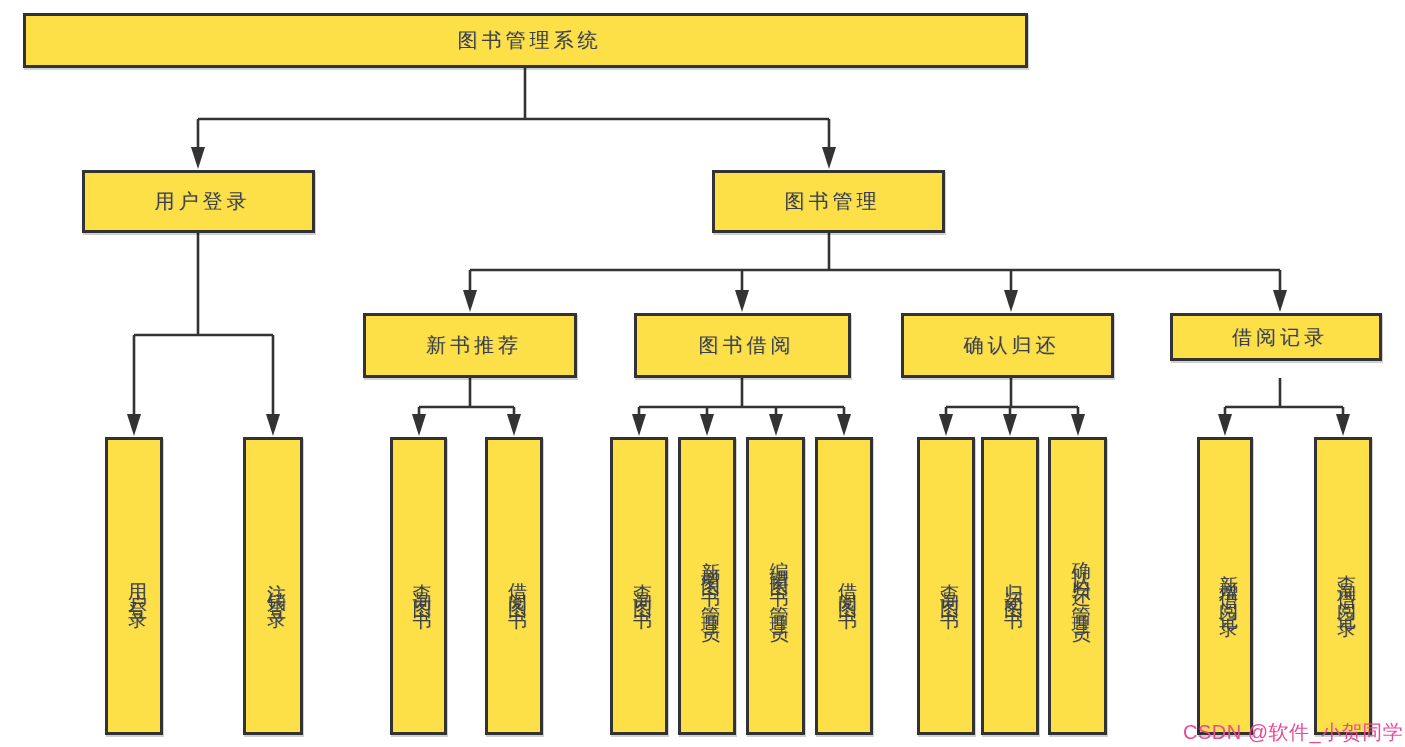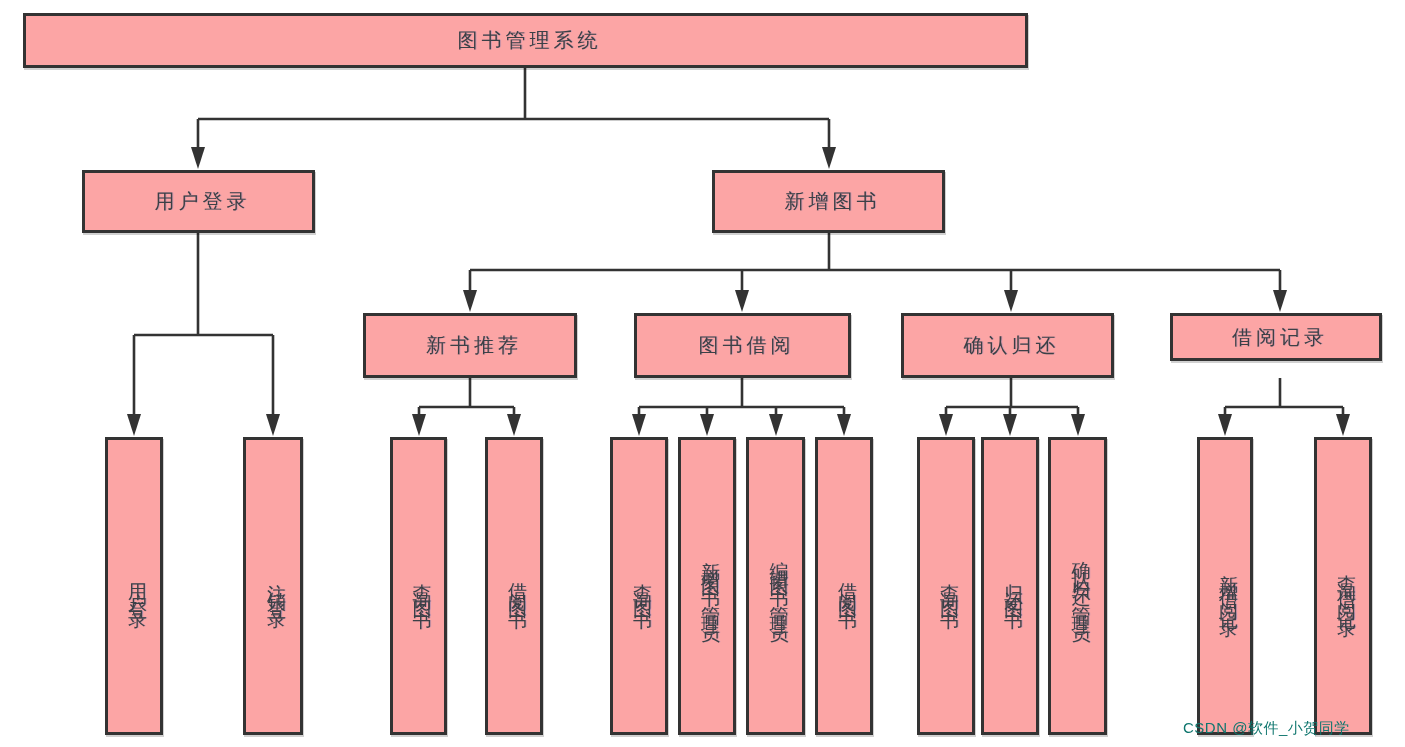--- a/index.html
+++ b/index.html
@@ -6,21 +6,21 @@
   #canvas{
     position:relative;
     width:1405px;height:747px;
     background:#ffffff;
     font-family:"Liberation Sans","DejaVu Sans",sans-serif;
     overflow:hidden;
   }
   #wires{position:absolute;left:0;top:0;width:1405px;height:747px;}
   .node{
     position:absolute;
-    background:#fca5a5;
+    background:#fde047;
     border:3px solid #333333;
     box-sizing:border-box;
     display:flex;align-items:center;justify-content:center;
     color:#3c4046;
     box-shadow:1px 2px 0 rgba(0,0,0,0.18);
     padding-left:8px;
   }
   .hlabel{
     font-size:20px;
     letter-spacing:4px;
@@ -31,22 +31,22 @@
     writing-mode:vertical-rl;
     text-orientation:mixed;
     font-size:19px;
     letter-spacing:9px;
     line-height:1;
     text-shadow:1px 0 0 rgba(90,120,200,0.25);
   }
   .watermark{
     position:absolute;
     left:1183px;top:719px;
-    font-size:15px;
-    color:#0f766e;
+    font-size:20px;
+    color:#ec4899;
     letter-spacing:0.5px;
     white-space:nowrap;
   }
 </style>
 </head>
 <body>
 
 <div id="canvas">
 
   <svg id="wires" viewBox="0 0 1405 747" xmlns="http://www.w3.org/2000/svg">
@@ -93,21 +93,21 @@
   </svg>
 
   <div class="node" style="left:23px;top:13px;width:1005px;height:55px">
     <span class="hlabel">图书管理系统</span>
   </div>
 
   <div class="node" style="left:82px;top:170px;width:233px;height:63px">
     <span class="hlabel">用户登录</span>
   </div>
   <div class="node" style="left:712px;top:170px;width:233px;height:63px">
-    <span class="hlabel">新增图书</span>
+    <span class="hlabel">图书管理</span>
   </div>
 
   <div class="node" style="left:363px;top:313px;width:214px;height:65px">
     <span class="hlabel">新书推荐</span>
   </div>
   <div class="node" style="left:634px;top:313px;width:217px;height:65px">
     <span class="hlabel">图书借阅</span>
   </div>
   <div class="node" style="left:901px;top:313px;width:213px;height:65px">
     <span class="hlabel">确认归还</span>

